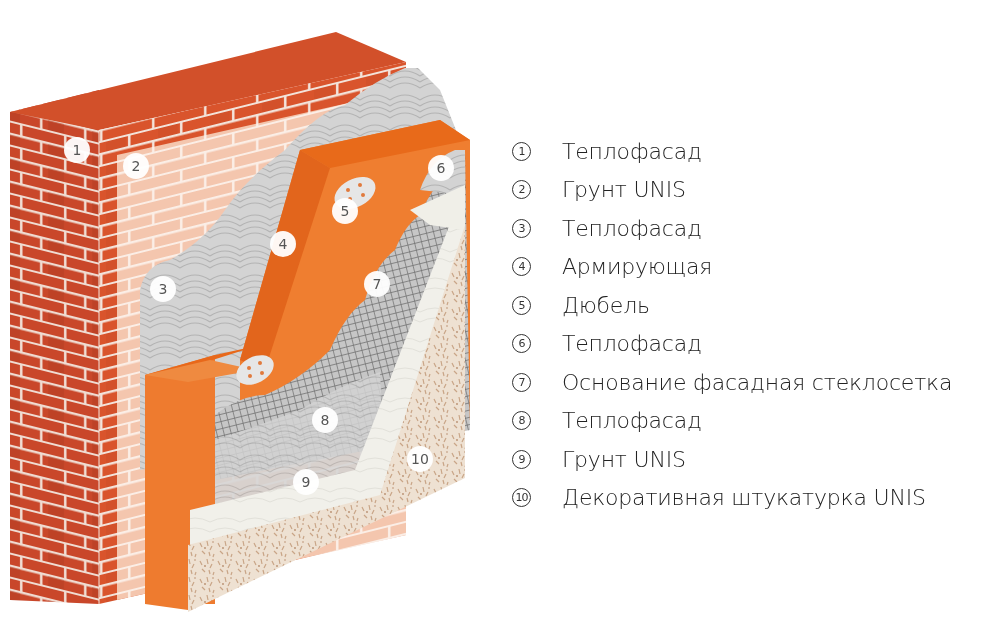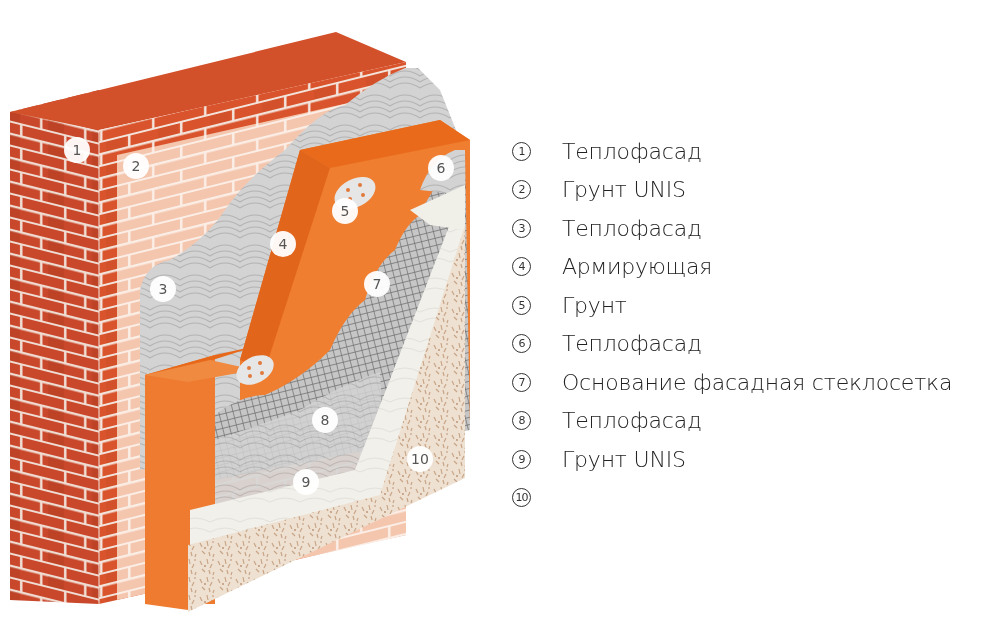--- a/index.html
+++ b/index.html
@@ -175,34 +175,35 @@
   <li class="legend-item">
       <span class="legend-num">3</span>
       <span class="legend-label">Теплофасад</span>
     </li>
   <li class="legend-item">
       <span class="legend-num">4</span>
       <span class="legend-label">Армирующая</span>
     </li>
   <li class="legend-item">
       <span class="legend-num">5</span>
-      <span class="legend-label">Грунт</span>
+      <span class="legend-label">Дюбель</span>
     </li>
   <li class="legend-item">
       <span class="legend-num">6</span>
       <span class="legend-label">Теплофасад</span>
     </li>
   <li class="legend-item">
       <span class="legend-num">7</span>
       <span class="legend-label">Основание фасадная стеклосетка</span>
     </li>
   <li class="legend-item">
       <span class="legend-num">8</span>
       <span class="legend-label">Теплофасад</span>
     </li>
   <li class="legend-item">
       <span class="legend-num">9</span>
       <span class="legend-label">Грунт UNIS</span>
     </li>
   <li class="legend-item">
       <span class="legend-num">10</span>
+      <span class="legend-label">Декоративная штукатурка UNIS</span>
     </li>
 </ul>
 
 </body></html>

